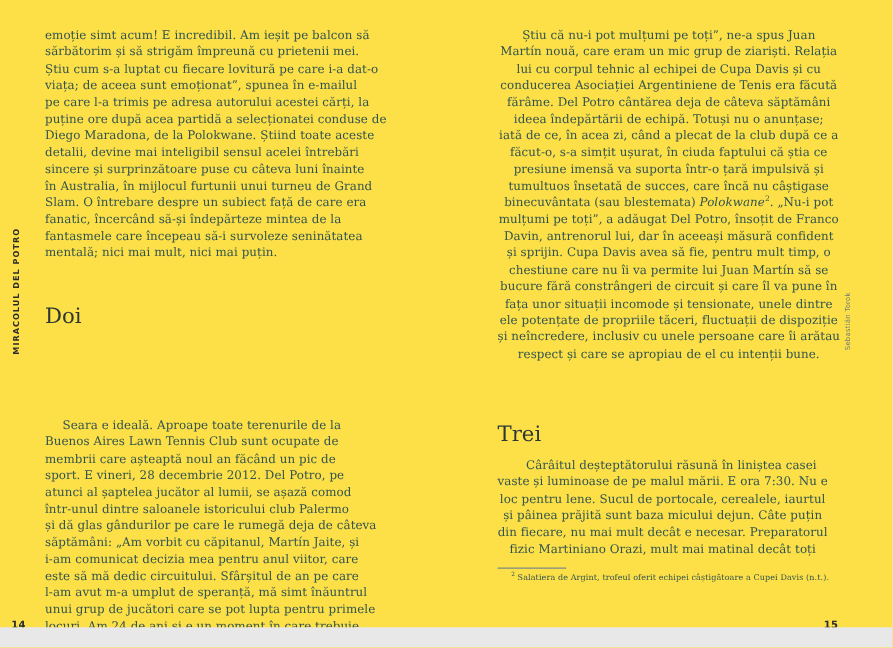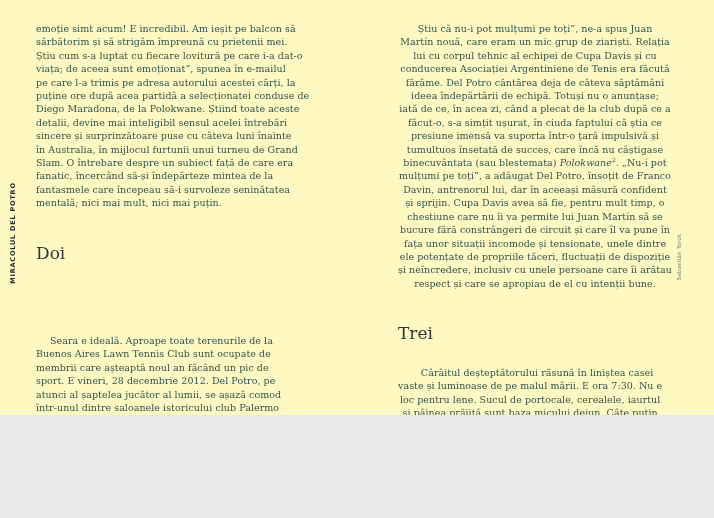--- a/index.html
+++ b/index.html
@@ -1,36 +1,36 @@
 <!DOCTYPE html>
 <html lang="ro" style="--body_text: #315350; --heading: #2c3836; --spine: #2a2a2a; --page_number: #2b2b2b; --credit: #6b7b76; --paper: #ffffff;"><head>
 <meta charset="utf-8">
 <style>
   html,body { margin:0; padding:0; background:#e8e8e8; }
   .spread {
-    position:relative; width:714px; height:415px; background:#fef9c3;
+    position:relative; width:714px; height:502px; background:#fde047;
     font-family:"DejaVu Serif", serif; overflow:hidden; margin:0 auto;
   }
   .para {
     position:absolute; margin:0; white-space:pre;
     font-size:9.5px; line-height:13.4px; color:var(--body_text,#315350);
     letter-spacing:0.05px;
   }
   .col-left  { left:36px; }
   .col-right { left:398px;text-align:center; }
   .p-left-1  { top:22px; }
   .p-left-2  { top:294px; text-indent:14px;margin-top:40px; }
   .p-right-1 { top:22px; }
   .p-right-2 { top:366px; text-indent:14px; }
   .chapter {
     position:absolute; margin:0; font-weight:400; font-size:17px;
     color:var(--heading,#2c3836); font-family:"DejaVu Serif", serif;
   }
   .chapter-doi  { left:36px;  top:243px; }
-  .chapter-trei { left:398px; top:323px; }
+  .chapter-trei { left:398px; top:338px; }
   .para em { font-style:italic; }
   .para sup { font-size:6px; vertical-align:super; line-height:0; }
   .footnote { position:absolute; left:398px; top:454px; }
   .footnote-rule { width:55px; height:0; border-top:1px solid #7d8a86; }
   .footnote-text {
     margin:3px 0 0 0; font-size:6.4px; line-height:8px; text-indent:11px;
     color:var(--body_text,#315350); letter-spacing:0.1px;
   }
   .footnote-text sup { font-size:4.6px; vertical-align:super; margin-right:2px; line-height:0; }
   .pagenum {

